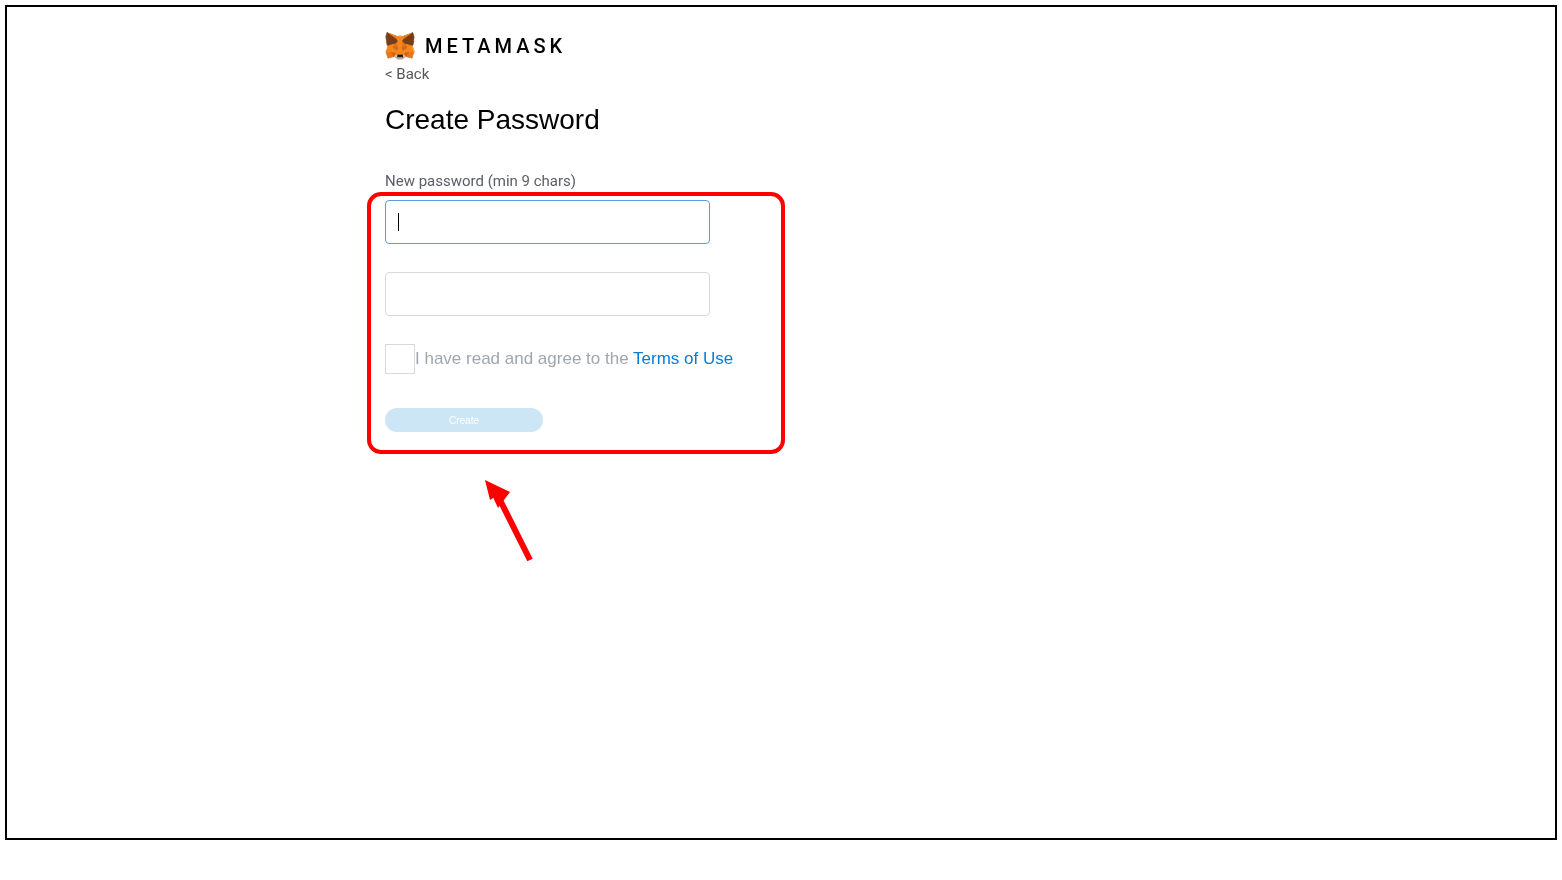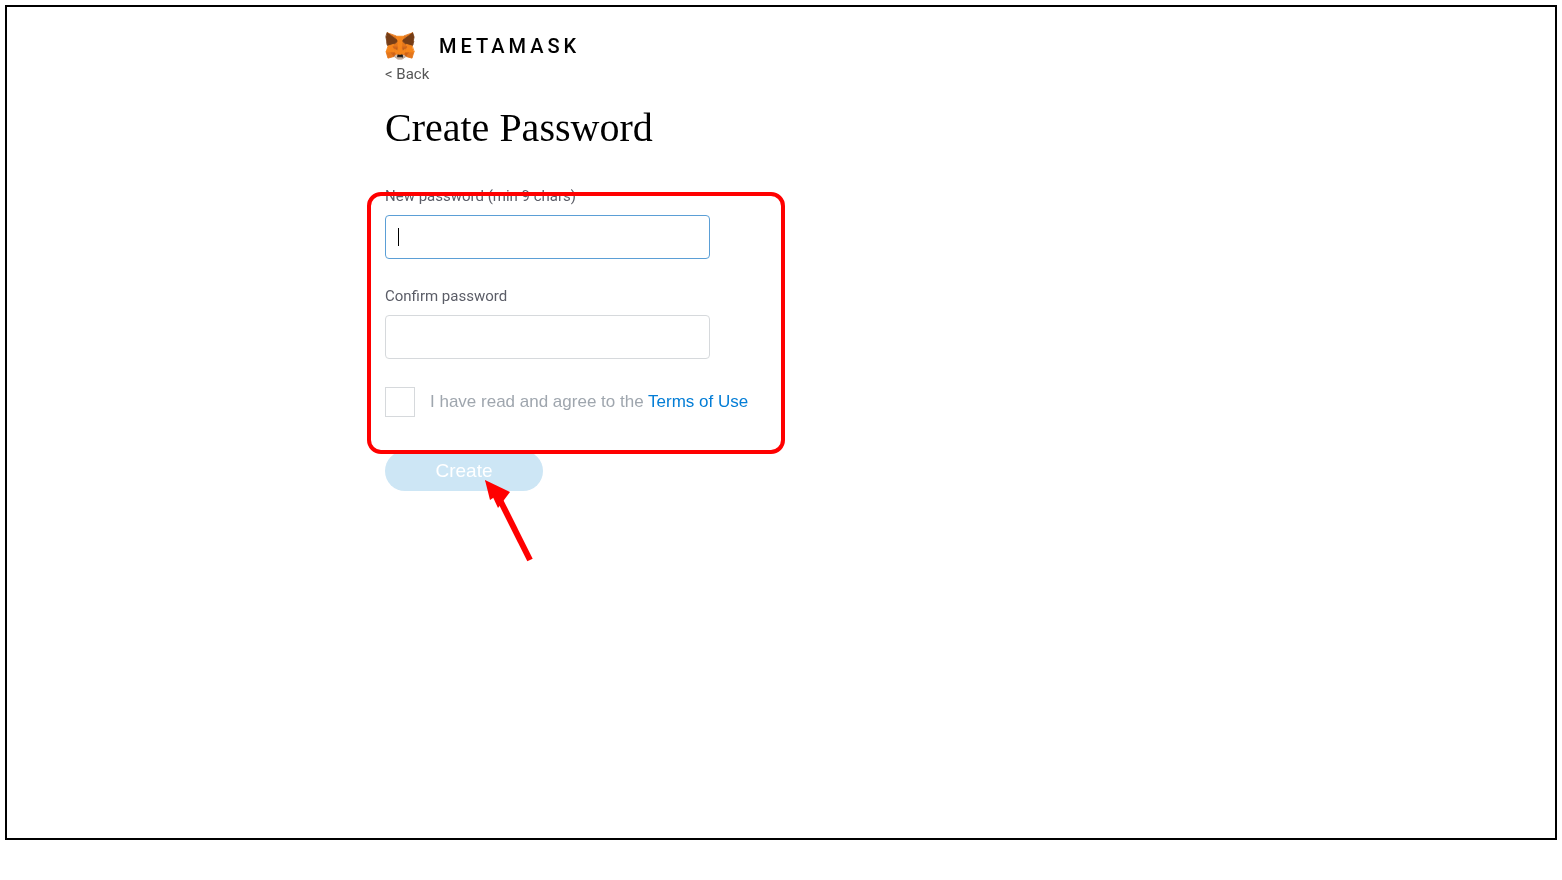--- a/index.html
+++ b/index.html
@@ -28,21 +28,21 @@
     .content-wrapper {
       position: absolute;
       top: 32px;
       left: 385px;
       width: 800px;
     }
     
     .brand-row {
       display: flex;
       align-items: center;
-      gap: 24px;
+      gap: 10px;
       margin-bottom: 4px;
       text-align: right;
     }
     
     .fox-logo {
       width: 30px;
       height: 28px;
     }
     
     .brand-name {
@@ -54,25 +54,25 @@
     
     .back-link {
       font-size: 15px;
       color: #555;
       cursor: pointer;
       display: inline-block;
       margin-bottom: 21px;
     }
     
     .page-title {
-      font-size: 40px;
+      font-size: 28px;
       font-weight: 400;
       color: #000;
       margin-bottom: 28px;
-      font-family: Liberation Serif, serif;
+      font-family: Liberation Sans, sans-serif;
     }
     
     .highlight-box {
       position: absolute;
       top: 160px;
       left: -18px;
       width: 418px;
       height: 262px;
       border: 4px solid #f00;
       border-radius: 14px;
@@ -111,21 +111,20 @@
       margin-bottom: 28px;
     }
     
     .input-box.focused {
       border: 1px solid #5b9fd6;
     }
     
     .terms-row {
       display: flex;
       align-items: center;
-      gap: 15px;
       margin-top: 0;
       margin-bottom: 34px;
     }
     
     .checkbox {
       width: 30px;
       height: 30px;
       border: 1px solid #d6d9dc;
       background: #fff;
       cursor: pointer;
@@ -138,25 +137,25 @@
       font-family: "Euclid", -apple-system, sans-serif;
     }
     
     .terms-link {
       color: #037dd6;
       cursor: pointer;
     }
     
     .create-btn {
       width: 158px;
-      height: 40px;
+      height: 24px;
       border-radius: 100px;
       background: #cde6f5;
       color: #fff;
-      font-size: 19px;
+      font-size: 10px;
       border: none;
       cursor: pointer;
       display: flex;
       align-items: center;
       justify-content: center;
     }
     
     .annotation-arrow {
       position: absolute;
       top: 470px;
@@ -192,21 +191,20 @@
   <a class="back-link">&lt; Back</a>
   
   <h1 class="page-title">Create Password</h1>
   
   <div class="form-section">
     <label class="field-label">New password (min 9 chars)</label>
     <div class="input-box focused">
       <span class="caret"></span>
     </div>
 
-    <label class="field-label">Confirm password</label>
     <div class="input-box"></div>
 
     <div class="terms-row">
       <div class="checkbox"></div>
       <span class="terms-text">
         <span>I have read and agree to the </span><span class="terms-link">Terms of Use</span>
       </span>
     </div>
 
     <button class="create-btn">Create</button>

